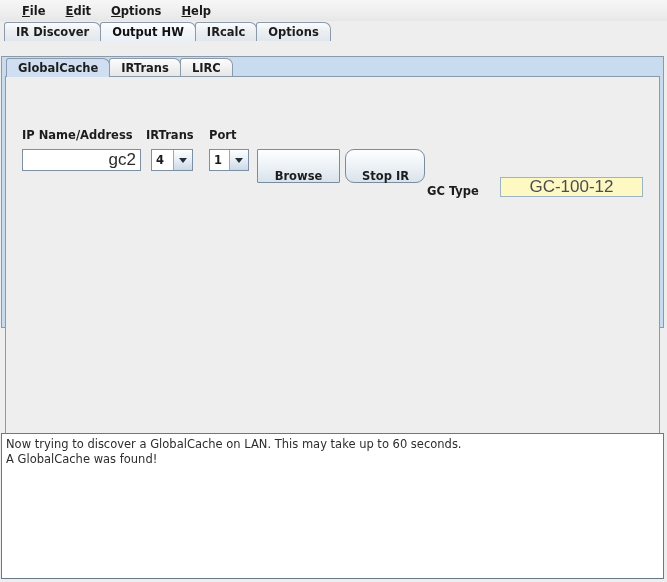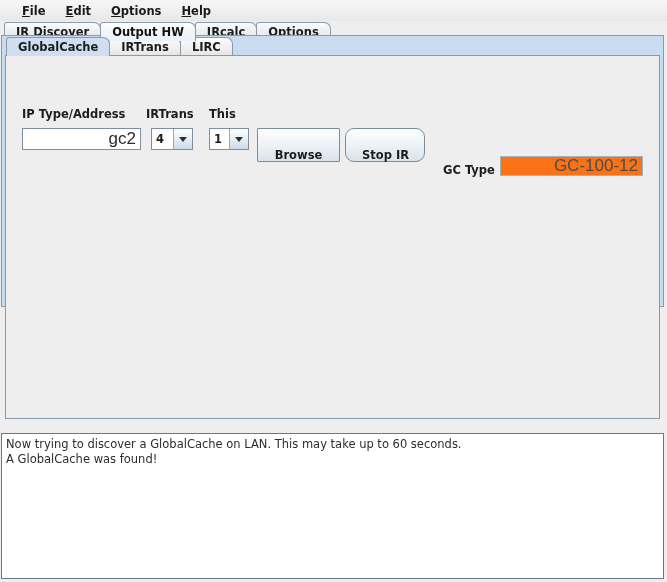--- a/index.html
+++ b/index.html
@@ -70,21 +70,21 @@
   .otab.selected {
     background: linear-gradient(to bottom, #ffffff 0%, #f3f7fb 40%, #e9f0f8 100%);
     z-index: 4;
     color: #111111;
   }
 
   
   .tabpane {
     position: absolute;
     left: 1px;
-    top: 35px;
+    top: 56px;
     width: 663px;
     height: 272px;
     border: 1px solid #8a9aab;
     box-sizing: border-box;
     background: #c9dbef;
   }
 
   
   .inner-tabs {
     position: relative;
@@ -141,23 +141,23 @@
     background: #ffffff;
     border: 1px solid #7d8fa2;
     font-family: Liberation Sans, sans-serif;
     font-size: 17px;
     color: #2b2b2b;
     padding: 1px 4px;
     text-align: right;
     line-height: 20px;
   }
   .readonly {
-    background: #f97316;
+    background: #fef9c3;
     border: 1px solid #9fb3c6;
-    text-align: right;
+    text-align: center;
     color: #4c4c4c;
   }
 
   
   .combo {
     position: absolute;
     height: 22px;
     box-sizing: border-box;
     border: 1px solid #7d8fa2;
     background: #ffffff;
@@ -254,40 +254,40 @@
 <div class="tabpane">
 
   <div class="inner-tabs">
     <div class="itab selected">GlobalCache</div>
     <div class="itab">IRTrans</div>
     <div class="itab">LIRC</div>
   </div>
 
   <div class="inner-panel">
 
-    <div class="lbl" style="left:16px; top:51px;">IP Type/Address</div>
+    <div class="lbl" style="left:16px; top:51px;">IP Name/Address</div>
     <div class="lbl" style="left:140px; top:51px;">IRTrans</div>
-    <div class="lbl" style="left:203px; top:51px;">This</div>
+    <div class="lbl" style="left:203px; top:51px;">Port</div>
 
     <input class="textfield" type="text" style="left: 16px; top: 72px; width: 119px; height: 22px;" value="gc2">
 
     <div class="combo" style="left:145px; top:72px; width:42px;">
       <div class="val">4</div>
       <div class="arrowbtn"></div>
     </div>
 
     <div class="combo" style="left:203px; top:72px; width:40px;">
       <div class="val">1</div>
       <div class="arrowbtn"></div>
     </div>
 
     <button class="btn" style="left:251px; top:72px; width:83px;">Browse</button>
     <button class="btn" style="left:339px; top:72px; width:80px;border-radius:9px;">Stop IR</button>
 
-    <div class="lbl" style="left:421px; top:107px;margin-left:16px;">GC Type</div>
+    <div class="lbl" style="left:421px; top:107px;">GC Type</div>
     <input class="textfield readonly" type="text" readonly="" style="left: 494px; top: 100px; width: 143px; height: 20px;" value="GC-100-12">
 
   </div>
 </div>
 
 <div class="console">
   <div class="line">Now trying to discover a GlobalCache on LAN. This may take up to 60 seconds.</div>
   <div class="line">A GlobalCache was found!</div>
 </div>
 

